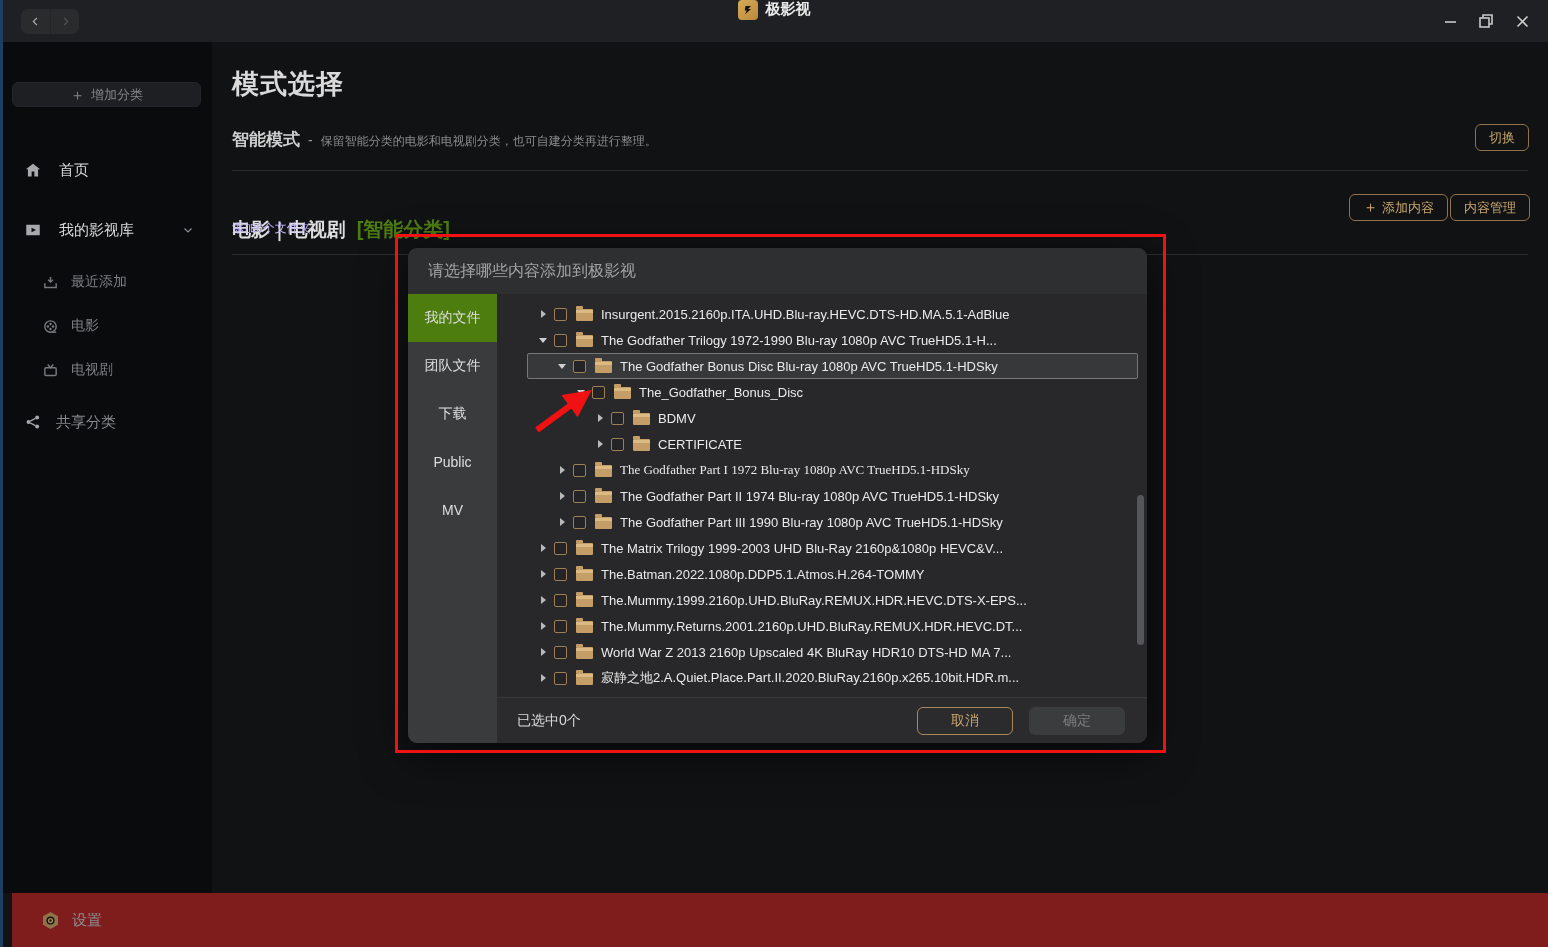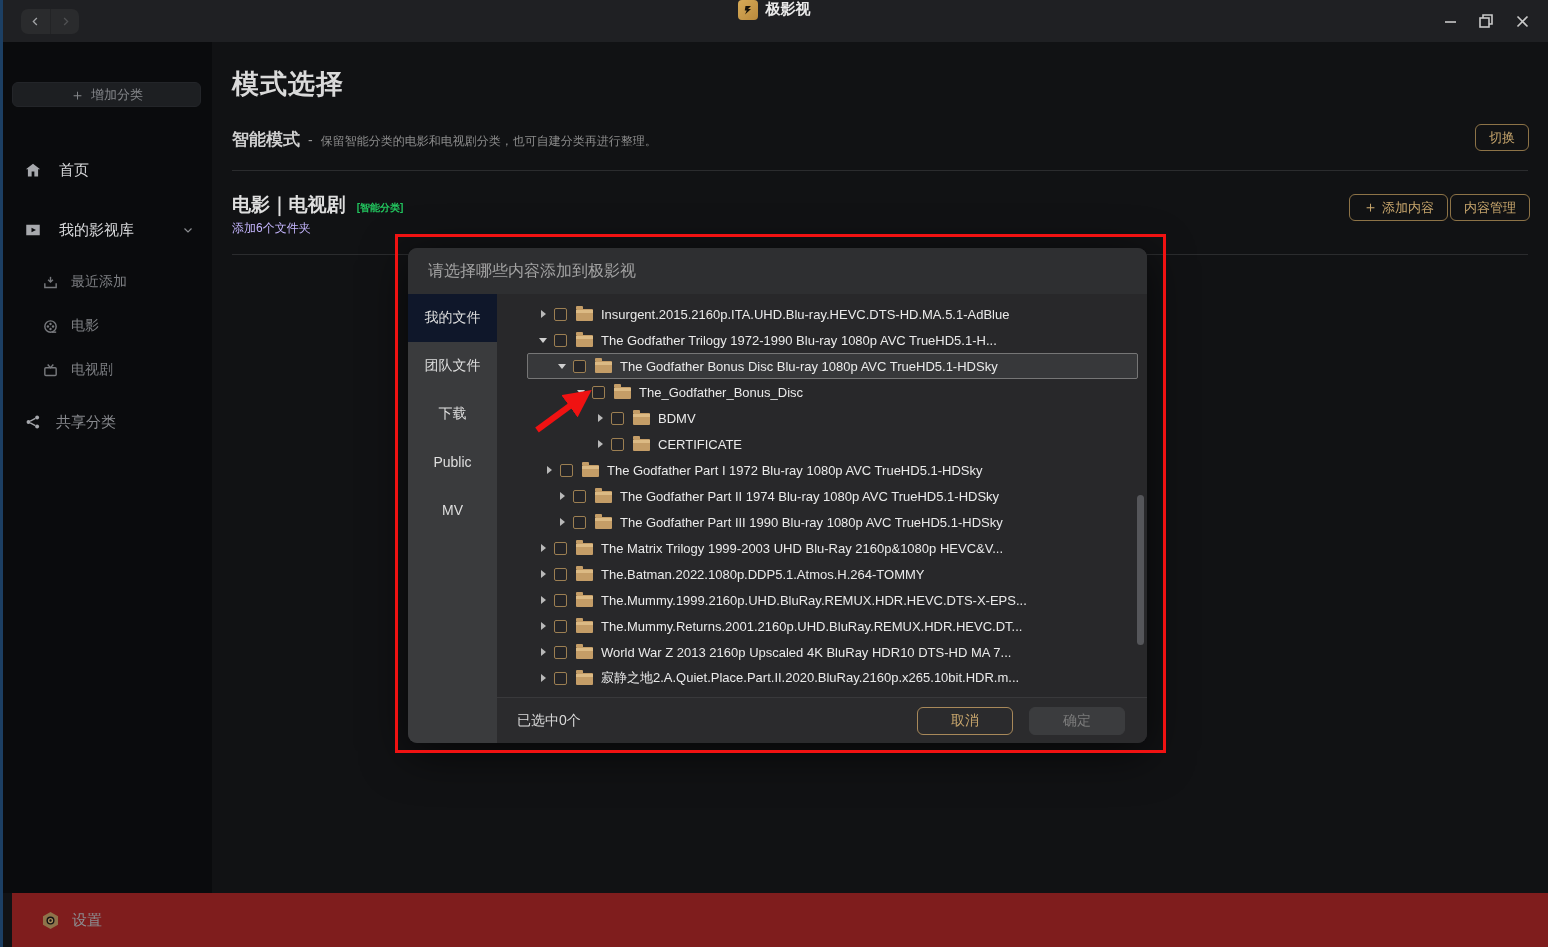--- a/index.html
+++ b/index.html
@@ -45,33 +45,33 @@
   .mode-line { position:absolute; left:232px; top:128px; display:flex; align-items:baseline; gap:8px; }
   .mode-name { font-size:17px; font-weight:bold; color:#cfcfcf; }
   .mode-dash { font-size:14px; color:#9a9a9a; }
   .mode-desc { font-size:12px; color:#8c8c8c; }
   .btn-gold { background:transparent; border:1px solid #8d7347; border-radius:6px; color:#c9a76d; font-size:13px; height:27px; display:flex; align-items:center; justify-content:center; padding:0 13px; gap:4px; }
   .switch-btn { position:absolute; right:19px; top:124px; }
   .divider { position:absolute; left:232px; right:20px; height:1px; background:#2b2c2e; }
   .div1 { top:170px; } .div2 { top:254px; }
   .section-head { position:absolute; left:232px; top:192px; display:flex; align-items:baseline; gap:11px; }
   .section-title { font-size:19px; font-weight:bold; color:#dedede; }
-  .section-tag { font-size:10px; font-weight:bold; color:#22c55e; }
+  .section-tag { font-size:20px; font-weight:bold; color:#4d7c0f;margin-top:24px; }
   .section-sub { position:absolute; left:232px; top:220px; font-size:12px; color:#c4b5fd; }
   .add-content-btn { position:absolute; right:100px; top:194px; }
   .manage-btn { position:absolute; right:18px; top:194px; }
   .plus-g { font-size:15px; }
 
   
   .dialog { position:absolute; left:408px; top:248px; width:739px; height:495px; background:#28282a; border-radius:9px; box-shadow:0 10px 46px rgba(0,0,0,.65); z-index:10; display:flex; flex-direction:column; }
   .dlg-header { height:46px; background:#2e2f31; border-radius:9px 9px 0 0; display:flex; align-items:center; padding-left:20px; color:#a3a3a3; font-size:16px; }
   .dlg-body { flex:1; display:flex; min-height:0; }
   .dlg-tabs { width:89px; background:#3a3b3d; border-radius:0 0 0 9px; display:flex; flex-direction:column; }
   .dlg-tab { height:48px; display:flex; align-items:center; justify-content:center; color:#dfdfdf; font-size:14px; }
-  .dlg-tab.active { background:#0f172a; }
+  .dlg-tab.active { background:#4d7c0f; }
   .dlg-right { flex:1; display:flex; flex-direction:column; min-width:0; }
   .tree { height:403px; position:relative; padding-top:7px; overflow:hidden; }
   .tree-row { height:26px; display:flex; align-items:center; position:relative; color:#eaeaea; font-size:13px; white-space:nowrap; }
   .tree-row > * { position:relative; z-index:1; }
   .tree-row.highlighted::before { content:''; position:absolute; left:30px; right:9px; top:0; bottom:0; background:#37383a; border:1px solid #767676; border-radius:2px; z-index:0; }
   .tw { width:12px; height:12px; display:flex; align-items:center; justify-content:center; flex:0 0 auto; margin-right:5px; }
   .tri { width:0; height:0; border-top:4px solid transparent; border-bottom:4px solid transparent; border-left:5px solid #b9b9b9; }
   .tw.expanded .tri { border-left:4px solid transparent; border-right:4px solid transparent; border-top:5px solid #cfcfcf; border-bottom:none; }
   .cbx { width:13px; height:13px; border:1px solid #9c7f52; border-radius:2px; background:#242427; flex:0 0 auto; margin-right:9px; }
   .folder { width:17px; height:12px; background:#c49d67; border-radius:1px; position:relative; flex:0 0 auto; margin-right:8px; margin-top:1px; }
@@ -355,21 +355,21 @@
 
             <div class="tree-row" style="padding-left: 97px;">
               <span class="tw">
                 <span class="tri"></span>
               </span>
               <span class="cbx"></span>
               <span class="folder"></span>
               <span class="tree-label">CERTIFICATE</span>
             </div>
 
-            <div class="tree-row" style="padding-left: 46px;">
+            <div class="tree-row" style="padding-left: 59px; font-family: Liberation Serif, serif;">
               <span class="tw">
                 <span class="tri"></span>
               </span>
               <span class="cbx"></span>
               <span class="folder"></span>
               <span class="tree-label">The Godfather Part I 1972 Blu-ray 1080p AVC TrueHD5.1-HDSky</span>
             </div>
 
             <div class="tree-row" style="padding-left: 59px;">
               <span class="tw">

